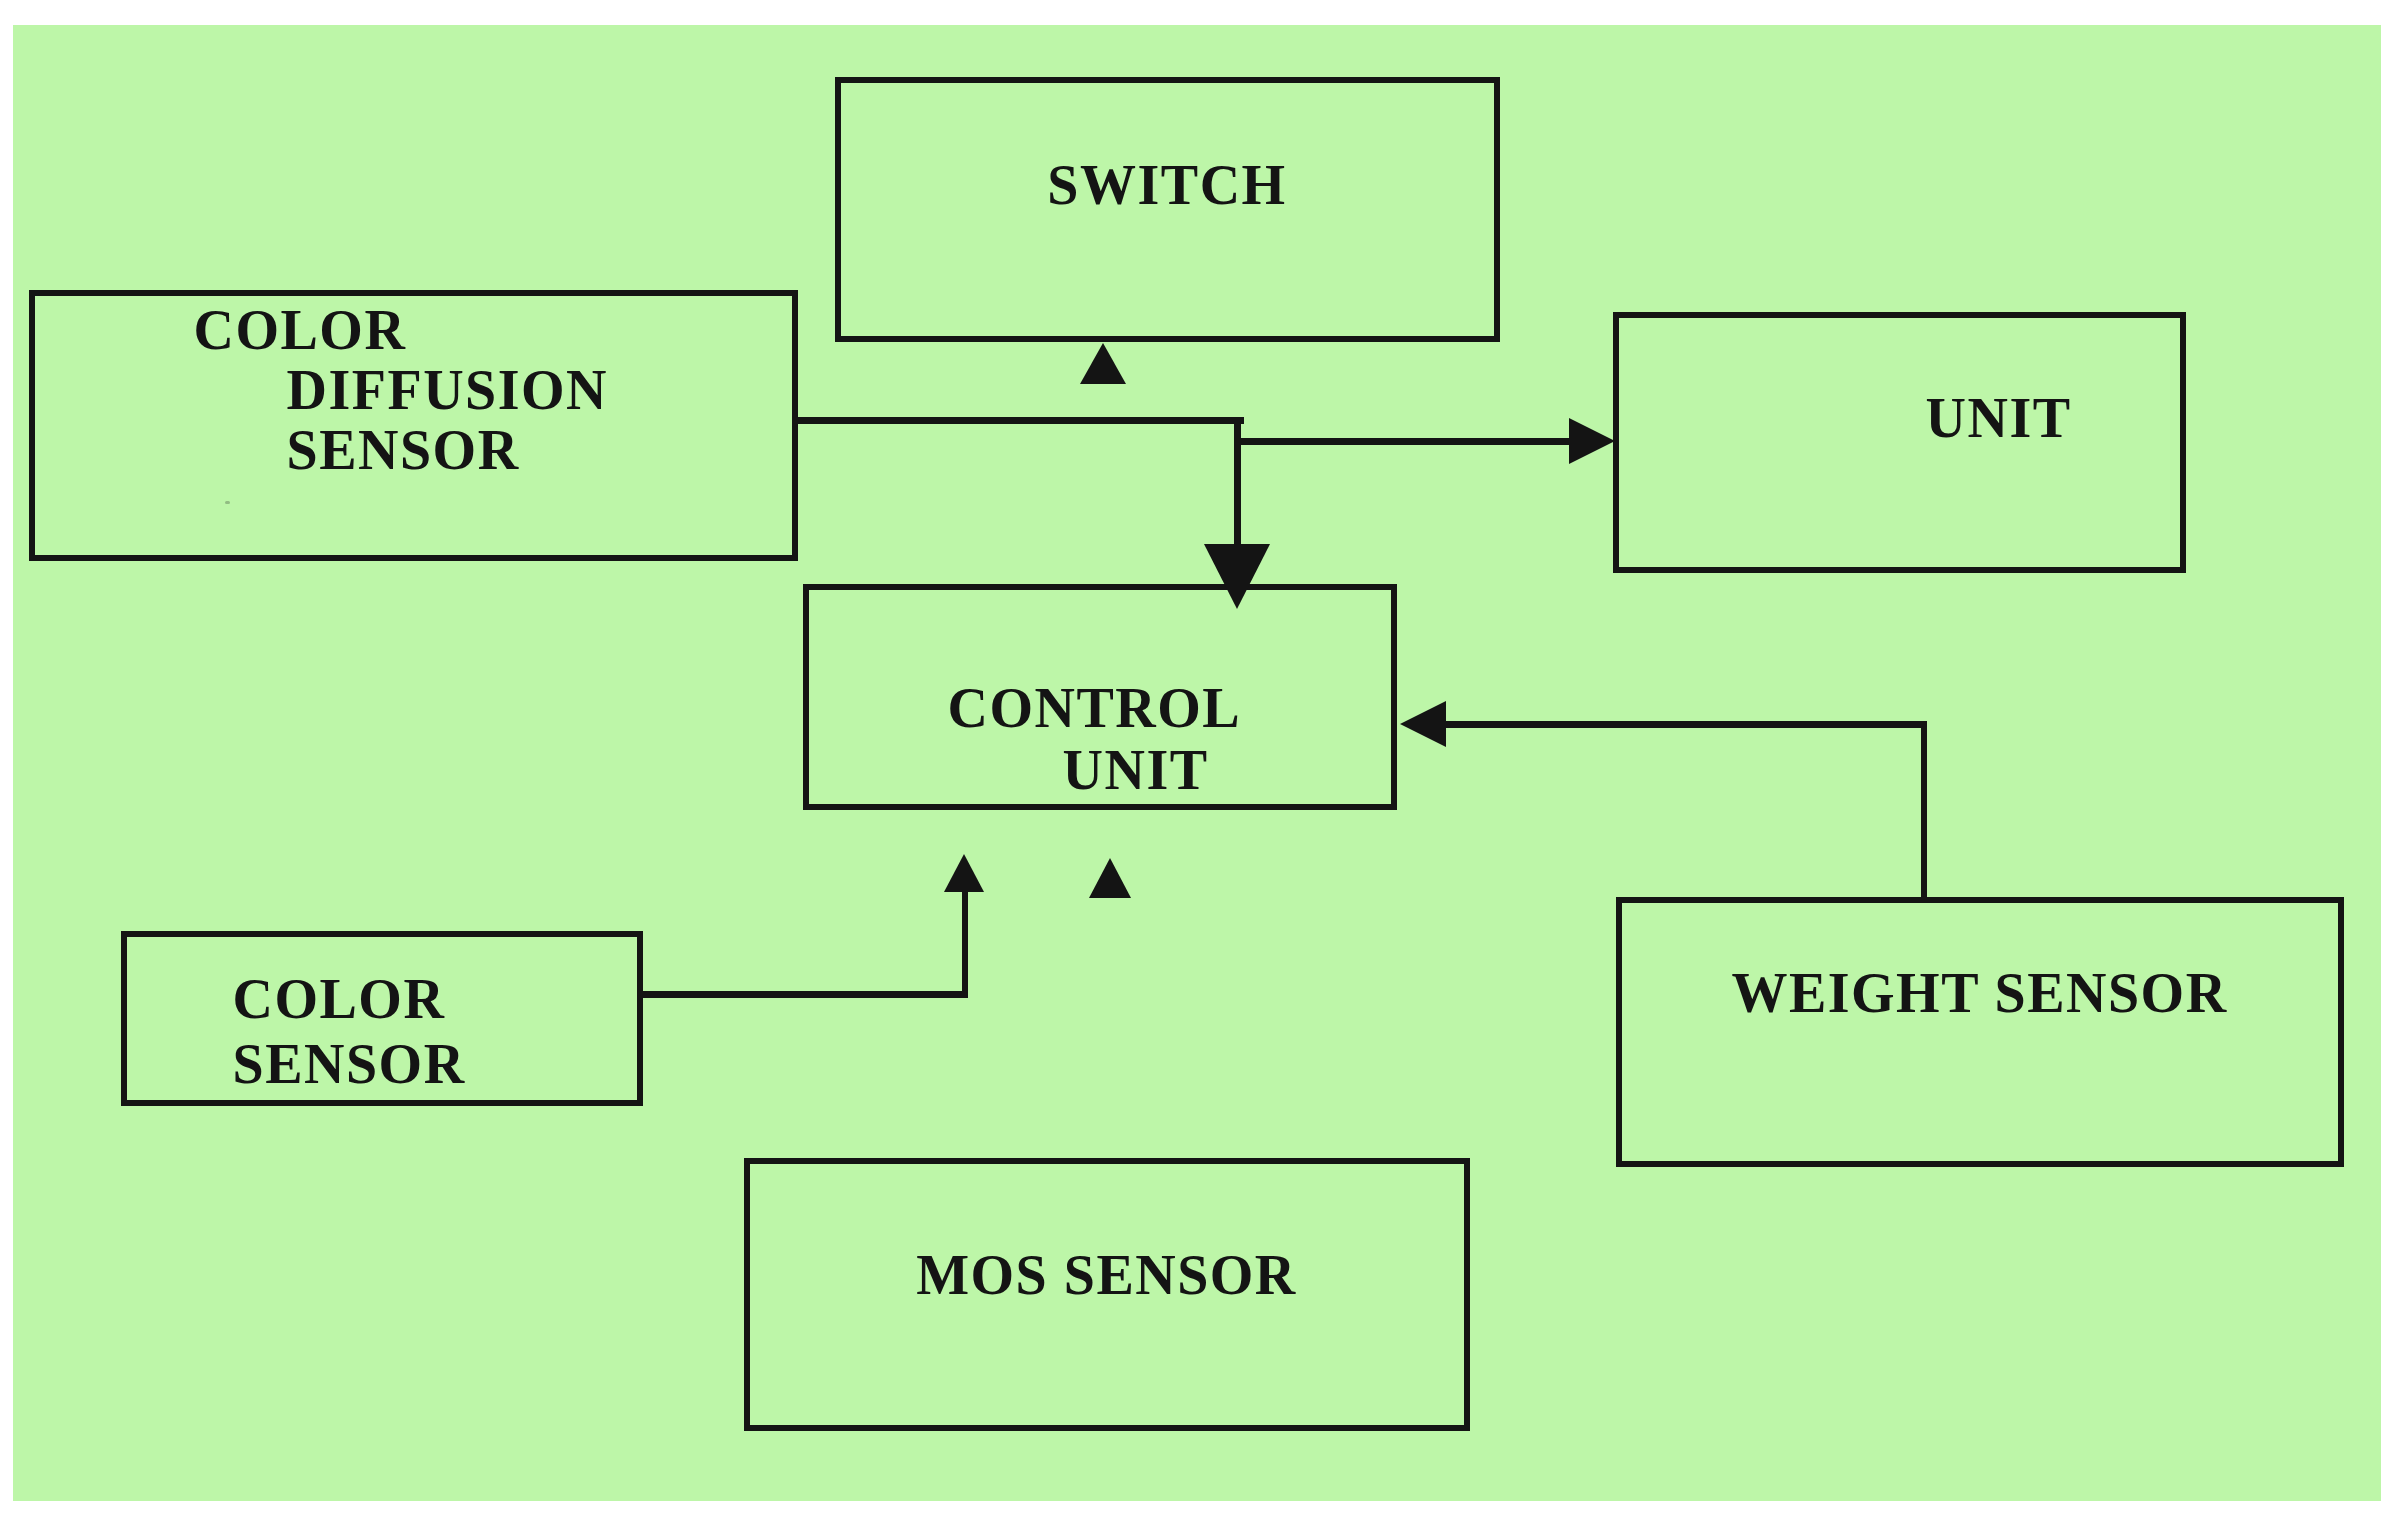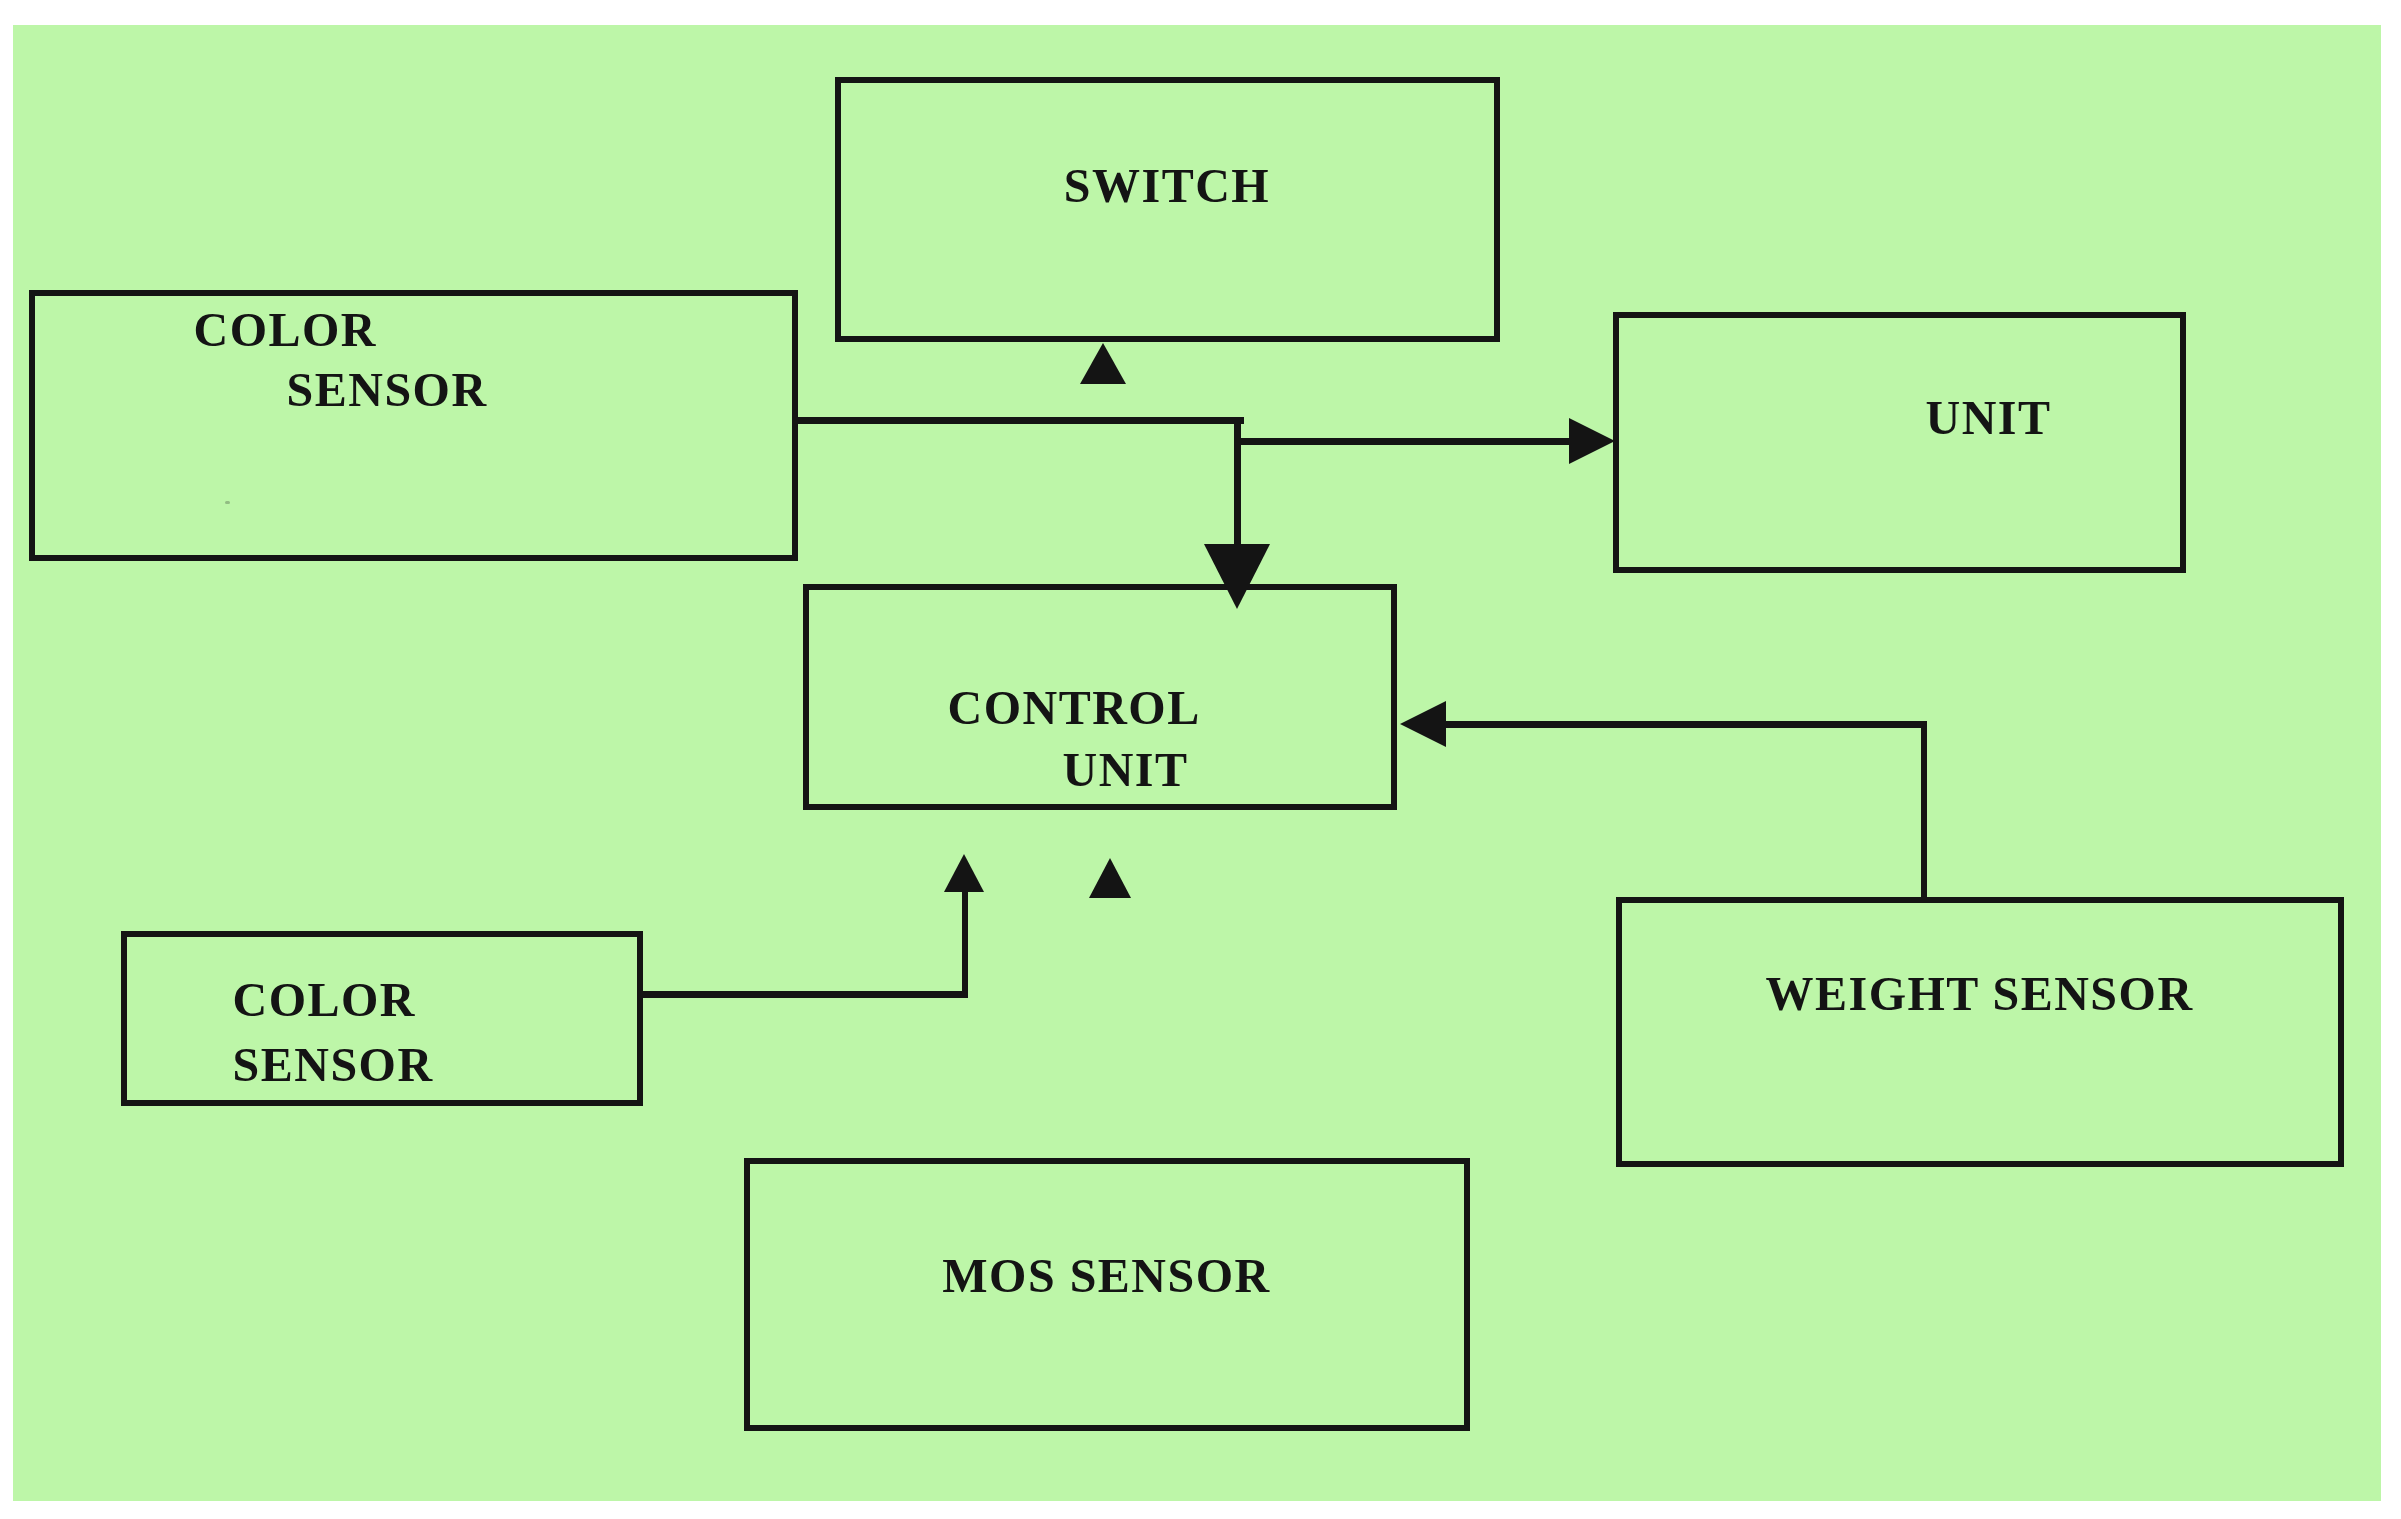--- a/index.html
+++ b/index.html
@@ -23,21 +23,21 @@
     width: 2368px;
     height: 1476px;
     background: var(--bg, #bdf6a8);
   }
   .box {
     position: absolute;
     box-sizing: border-box;
     border: 6.6px solid var(--line, #141414);
     color: var(--line, #141414);
     font-weight: bold;
-    font-size: 48px;
+    font-size: 56px;
     letter-spacing: 1.5px;
     line-height: 59px;
   }
   .box .line { white-space: nowrap; }
 
   
   .b-switch   { left: 822px; top:   52px; width:  665px; height: 265px; padding-top: 73px; text-align: center; }
   .b-cds      { left:   16px; top:  265px; width: 769px; height: 271px; padding-top:   4.4px; line-height: 60px; }
   .b-cds .l0  { padding-left: 159px; }
   .b-cds .l1  { padding-left: 252px; }
@@ -120,20 +120,21 @@
 
 <div class="stage">
   <div class="canvas">
 
     <div class="box b-switch">
       <div class="line l0">SWITCH</div>
     </div>
 
     <div class="box b-cds">
       <div class="line l0">COLOR</div>
+      <div class="line l1">DIFFUSION</div>
       <div class="line l2">SENSOR</div>
     </div>
 
     <div class="box b-display">
       <div class="line l1">UNIT</div>
     </div>
 
     <div class="box b-control">
       <div class="line l0">CONTROL</div>
       <div class="line l1">UNIT</div>

